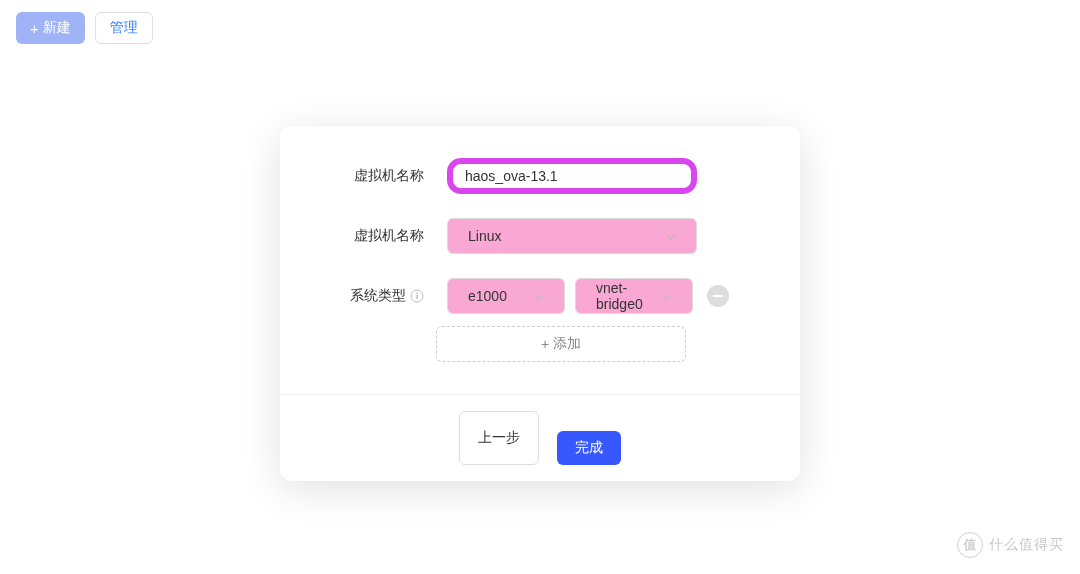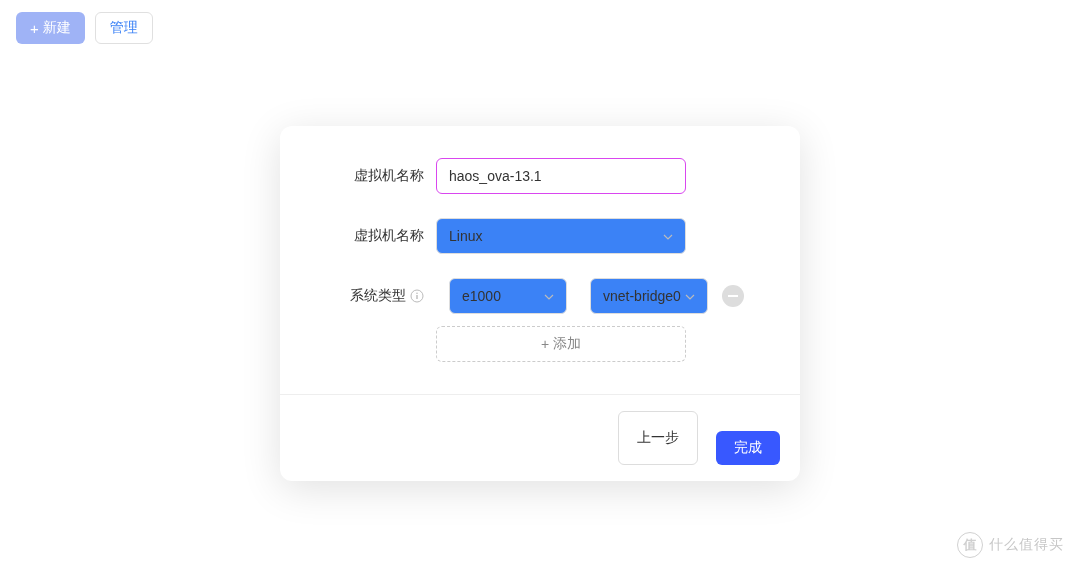--- a/index.html
+++ b/index.html
@@ -85,20 +85,21 @@
       background: none;
       border: none;
     }
     .modal-body {
       padding: 32px 36px 32px 36px;
     }
     .form-row {
       display: flex;
       align-items: center;
       margin-bottom: 24px;
+      gap: 11px;
     }
     .form-label {
       width: 120px;
       text-align: right;
       font-size: 14px;
       color: #333;
       padding-right: 12px;
       display: flex;
       align-items: center;
       justify-content: flex-end;
@@ -111,44 +112,43 @@
       align-items: center;
       justify-content: center;
       color: #bbb;
     }
     .form-control {
       flex: 1;
     }
     .text-input {
       width: 250px;
       height: 36px;
-      border: 1px solid #d946ef;
-      border-radius: 6px;
+      border: 6px solid #d946ef;
+      border-radius: 14px;
       padding: 0 12px;
       font-size: 14px;
       color: #333;
       outline: none;
     }
     .select {
       width: 250px;
       height: 36px;
       border: 1px solid #ddd;
       border-radius: 6px;
-      padding: 0 12px;
+      padding: 0 20px;
       font-size: 14px;
       color: #333;
       display: flex;
       align-items: center;
       justify-content: space-between;
       cursor: pointer;
-      background: #3b82f6;
+      background: #f9a8d4;
     }
     .select-small {
       width: 118px;
-      margin-left: 13px;
     }
     .network-row {
       display: flex;
       gap: 10px;
       align-items: center;
     }
     .chevron-down {
       color: #bbb;
       font-size: 12px;
     }
@@ -184,21 +184,21 @@
       justify-content: center;
       gap: 4px;
       font-size: 14px;
       color: #888;
       cursor: pointer;
     }
     .modal-footer {
       border-top: 1px solid #eee;
       padding: 16px 20px;
       display: flex;
-      justify-content: flex-end;
+      justify-content: center;
       gap: 18px;
     }
     .btn-prev {
       background: #fff;
       border: 1px solid #ddd;
       border-radius: 6px;
       padding: 8px 18px;
       font-size: 14px;
       color: #333;
       cursor: pointer;

